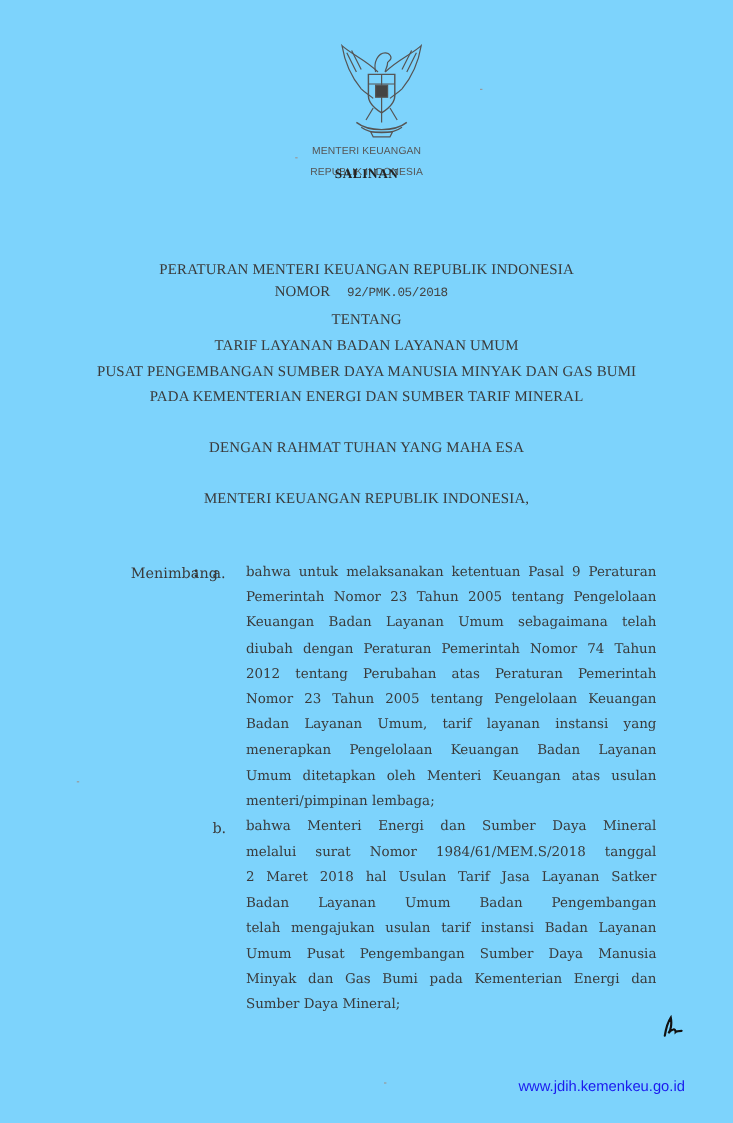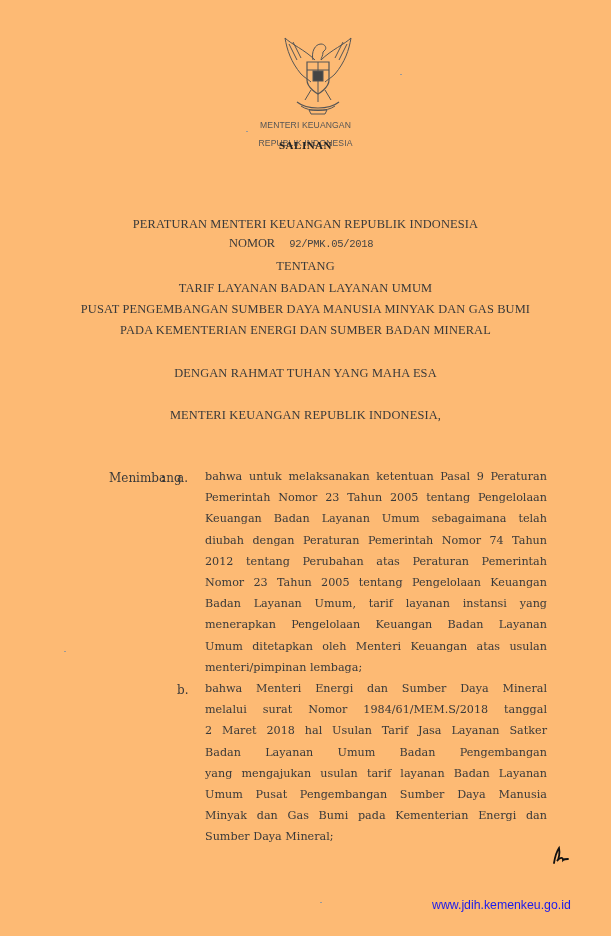--- a/index.html
+++ b/index.html
@@ -1,18 +1,18 @@
 <!DOCTYPE html>
 <html><head>
 <meta charset="utf-8">
 <style>
   html, body { margin: 0; padding: 0; background: #ffffff; }
   body { width: 611px; height: 936px; position: relative; overflow: hidden;
          font-family: "DejaVu Serif", "Liberation Serif", serif; color: #333333; }
-  .page { position: absolute; left: 0; top: 0; width: 611px; height: 936px; background: #fdba74; }
+  .page { position: absolute; left: 0; top: 0; width: 611px; height: 936px; background: #7dd3fc; }
 
   .emblem { position: absolute; left: 277px; top: 30px; width: 82px; height: 88px; }
   .inst-line { position: absolute; left: 0; width: 611px; text-align: center;
                font-family: "Liberation Sans", "DejaVu Sans", sans-serif; font-size: 8.6px;
                color: #555555; letter-spacing: 0.1px; }
   .salinan { position: absolute; left: 0; width: 611px; text-align: center;
              font-family: "Liberation Serif", "DejaVu Serif", serif; font-weight: bold;
              font-size: 11px; color: #222222; letter-spacing: 0.5px; }
 
   .center-line { position: absolute; left: 0; width: 611px; text-align: center;
@@ -66,21 +66,21 @@
   <div class="inst-line" style="top:138px;text-align:center;">REPUBLIK INDONESIA</div>
   <div class="salinan" style="top:139px;">SALINAN</div>
 
   <div class="center-line" style="top:217px;">PERATURAN MENTERI KEUANGAN REPUBLIK INDONESIA</div>
   <div class="nomor-row">
     <span>NOMOR</span><span class="num">92/PMK.05/2018</span>
   </div>
   <div class="center-line" style="top:259px;">TENTANG</div>
   <div class="center-line" style="top:281px;">TARIF LAYANAN BADAN LAYANAN UMUM</div>
   <div class="center-line" style="top:302px;text-align:center;">PUSAT PENGEMBANGAN SUMBER DAYA MANUSIA MINYAK DAN GAS BUMI</div>
-  <div class="center-line" style="top:323px;">PADA KEMENTERIAN ENERGI DAN SUMBER BADAN MINERAL</div>
+  <div class="center-line" style="top:323px;">PADA KEMENTERIAN ENERGI DAN SUMBER TARIF MINERAL</div>
 
   <div class="center-line" style="top:366px;">DENGAN RAHMAT TUHAN YANG MAHA ESA</div>
   <div class="center-line" style="top:408px;">MENTERI KEUANGAN REPUBLIK INDONESIA,</div>
 
   <div class="label-menimbang">Menimbang</div>
   <div class="colon">:</div>
 
   <div class="item-marker" style="top:471px;">a.</div>
   <div class="para" style="top:466px;">
     <span class="ln">bahwa untuk melaksanakan ketentuan Pasal 9 Peraturan</span>
@@ -94,21 +94,21 @@
     <span class="ln">Umum ditetapkan oleh Menteri Keuangan atas usulan</span>
     <span class="ln last">menteri/pimpinan lembaga;</span>
   </div>
 
   <div class="item-marker" style="top:683px;">b.</div>
   <div class="para" style="top:678px;">
     <span class="ln">bahwa Menteri Energi dan Sumber Daya Mineral</span>
     <span class="ln">melalui surat Nomor 1984/61/MEM.S/2018 tanggal</span>
     <span class="ln">2 Maret 2018 hal Usulan Tarif Jasa Layanan Satker</span>
     <span class="ln">Badan Layanan Umum Badan Pengembangan</span>
-    <span class="ln">yang mengajukan usulan tarif layanan Badan Layanan</span>
+    <span class="ln">telah mengajukan usulan tarif instansi Badan Layanan</span>
     <span class="ln">Umum Pusat Pengembangan Sumber Daya Manusia</span>
     <span class="ln">Minyak dan Gas Bumi pada Kementerian Energi dan</span>
     <span class="ln last">Sumber Daya Mineral;</span>
   </div>
 
   <svg class="paraf" viewBox="0 0 20 20">
     <path d="M3 18 C4 12, 6 6, 8 3 C9 8, 8 14, 6 16 C9 12, 12 12, 12 15 C13 14, 15 14, 17 14" fill="none" stroke="#111" stroke-width="1.8" stroke-linecap="round"></path>
   </svg>
 
   <div class="speck" style="left:246px;top:131px;"></div>

